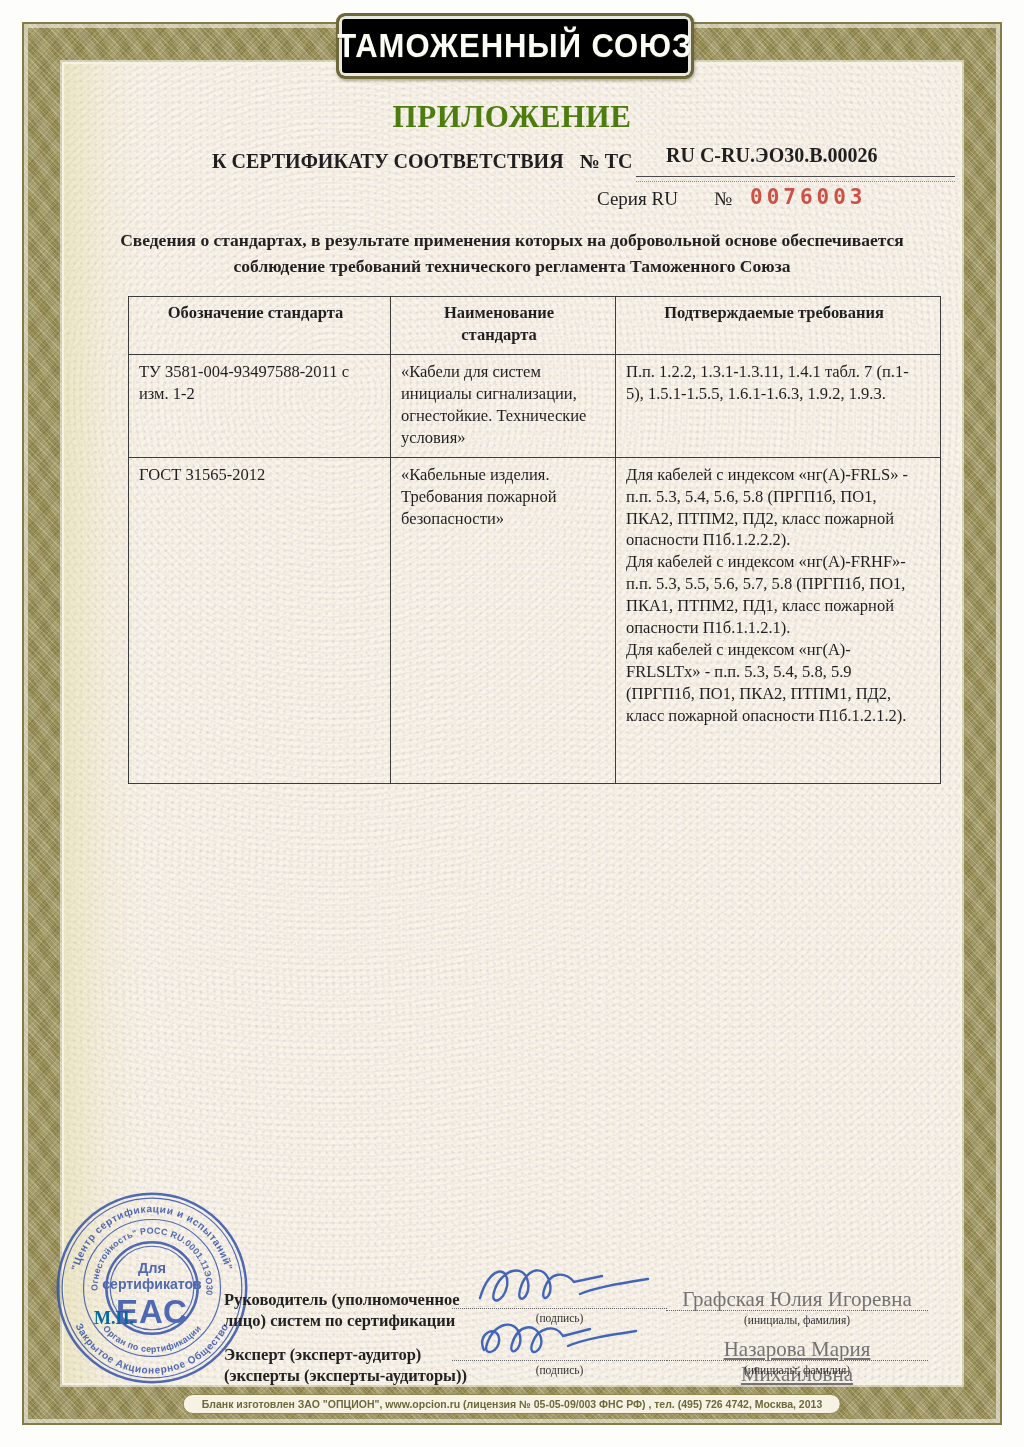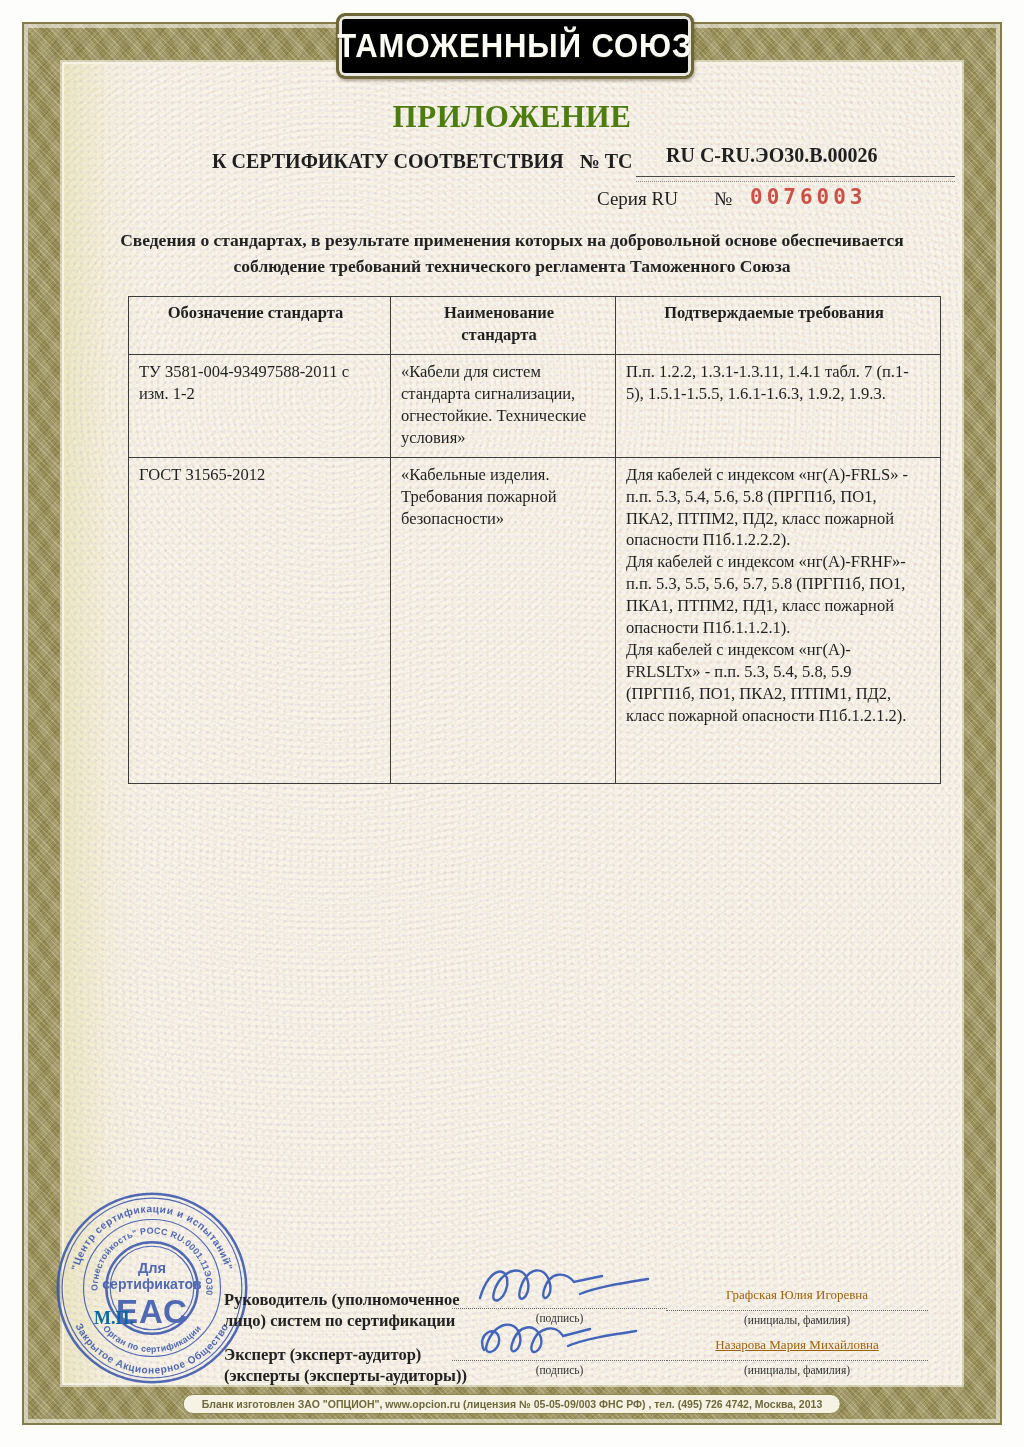--- a/index.html
+++ b/index.html
@@ -95,21 +95,21 @@
   .dotline{position:absolute;border-bottom:1.5px dotted #666;height:0;}
   .dl-sig1{left:452px;top:1308px;width:215px;}
   .dl-sig2{left:452px;top:1360px;width:215px;}
   .dl-name1{left:666px;top:1310px;width:262px;}
   .dl-name2{left:666px;top:1360px;width:262px;}
   .sub-label{position:absolute;font-size:11.5px;color:#333;text-align:center;}
   .sb-sig1{left:452px;top:1312px;width:215px;}
   .sb-sig2{left:452px;top:1364px;width:215px;}
   .sb-name1{left:666px;top:1314px;width:262px;}
   .sb-name2{left:666px;top:1364px;width:262px;}
-  .sig-name{position:absolute;font-size:13px;text-align:center;color:#a16207;}
+  .sig-name{position:absolute;font-size:21px;text-align:center;color:#737373;}
   .nm1{left:666px;top:1287px;width:262px;}
   .nm2{left:666px;top:1337px;width:262px;text-decoration:underline;}
   .autograph{position:absolute;z-index:4;}
   .ag1{left:468px;top:1254px;width:195px;height:60px;}
   .ag2{left:468px;top:1310px;width:195px;height:56px;}
   
   .footer-pill{
     position:absolute;left:50%;transform:translateX(-50%);top:1394px;
     background:#f6f2e4;border:1.5px solid #8f8852;border-radius:12px;
     padding:3px 18px;white-space:nowrap;z-index:6;
@@ -149,21 +149,21 @@
       <span class="wrap-narrow">Наименование стандарта</span>
     </div>
   <div class="cell head">
       <span>Подтверждаемые требования</span>
     </div>
 
   <div class="cell r1">
       <p>ТУ 3581-004-93497588-2011 с изм. 1-2</p>
     </div>
   <div class="cell r1">
-      <p>«Кабели для систем стандарта сигнализации, огнестойкие. Технические условия»</p>
+      <p>«Кабели для систем инициалы сигнализации, огнестойкие. Технические условия»</p>
     </div>
   <div class="cell r1">
       <p>П.п. 1.2.2, 1.3.1-1.3.11, 1.4.1 табл. 7 (п.1-5), 1.5.1-1.5.5, 1.6.1-1.6.3, 1.9.2, 1.9.3.</p>
     </div>
 
   <div class="cell r2">
       <p>ГОСТ 31565-2012</p>
     </div>
   <div class="cell r2">
       <p>«Кабельные изделия. Требования пожарной безопасности»</p>

